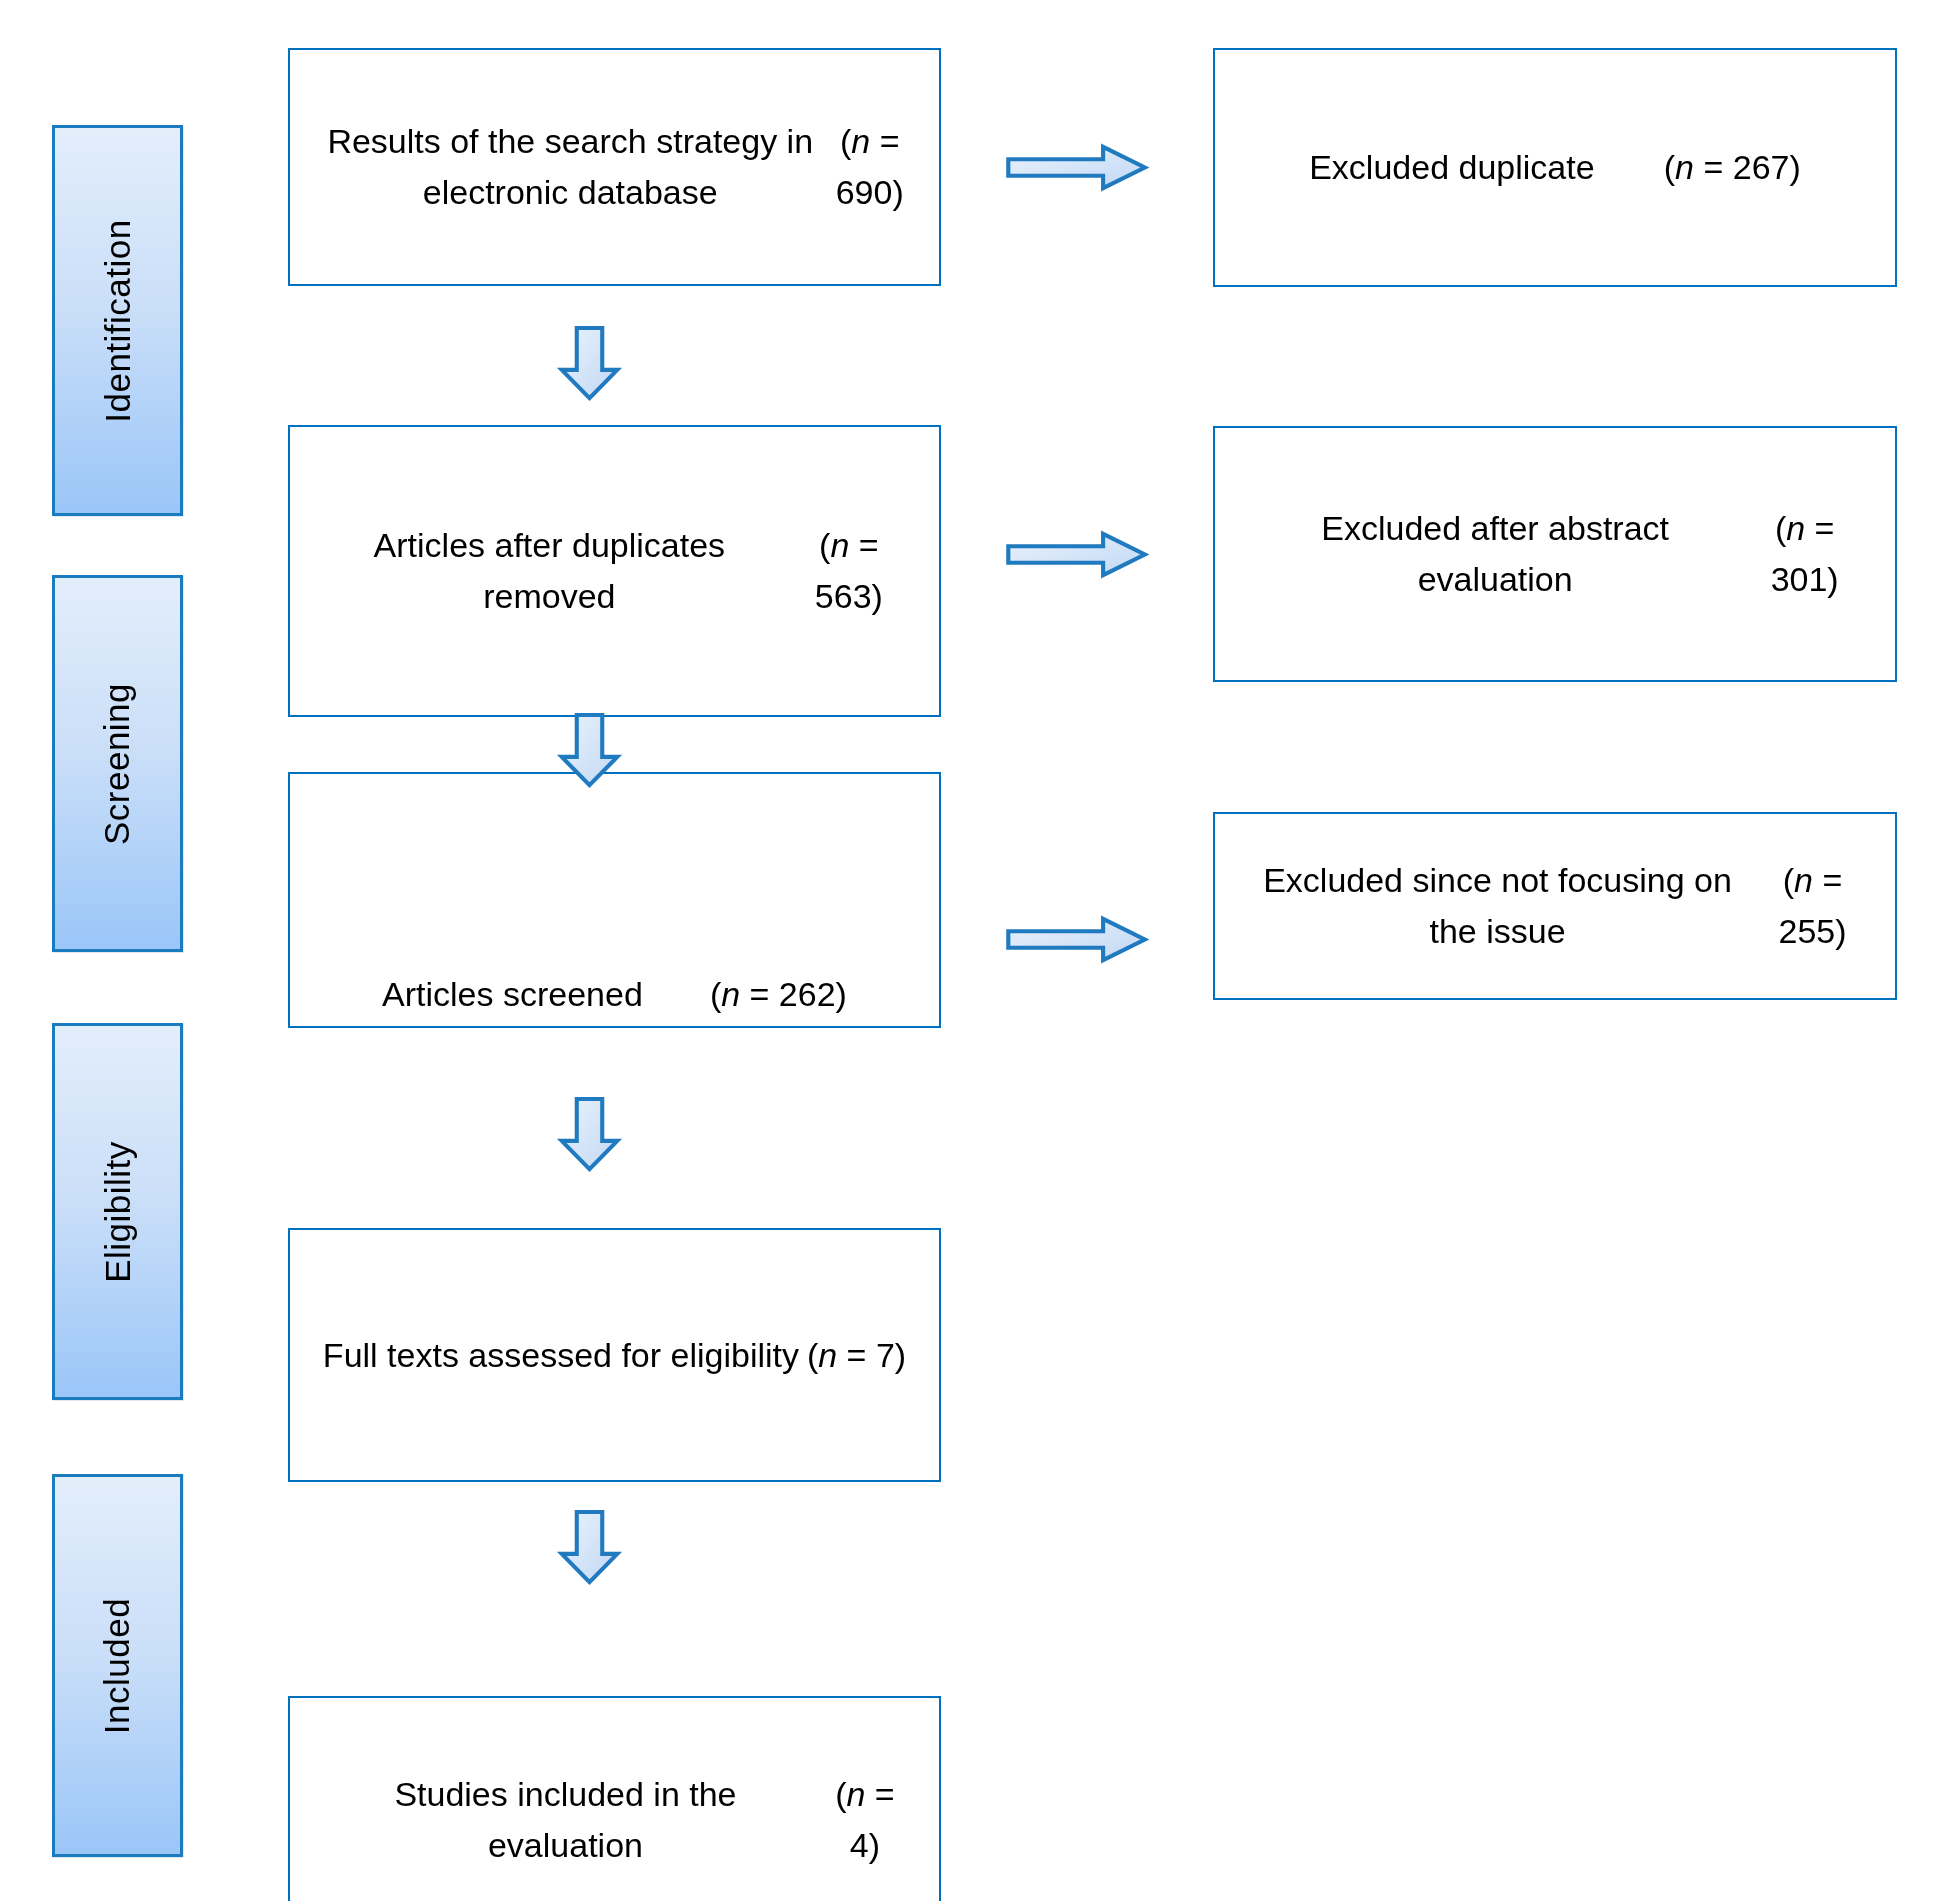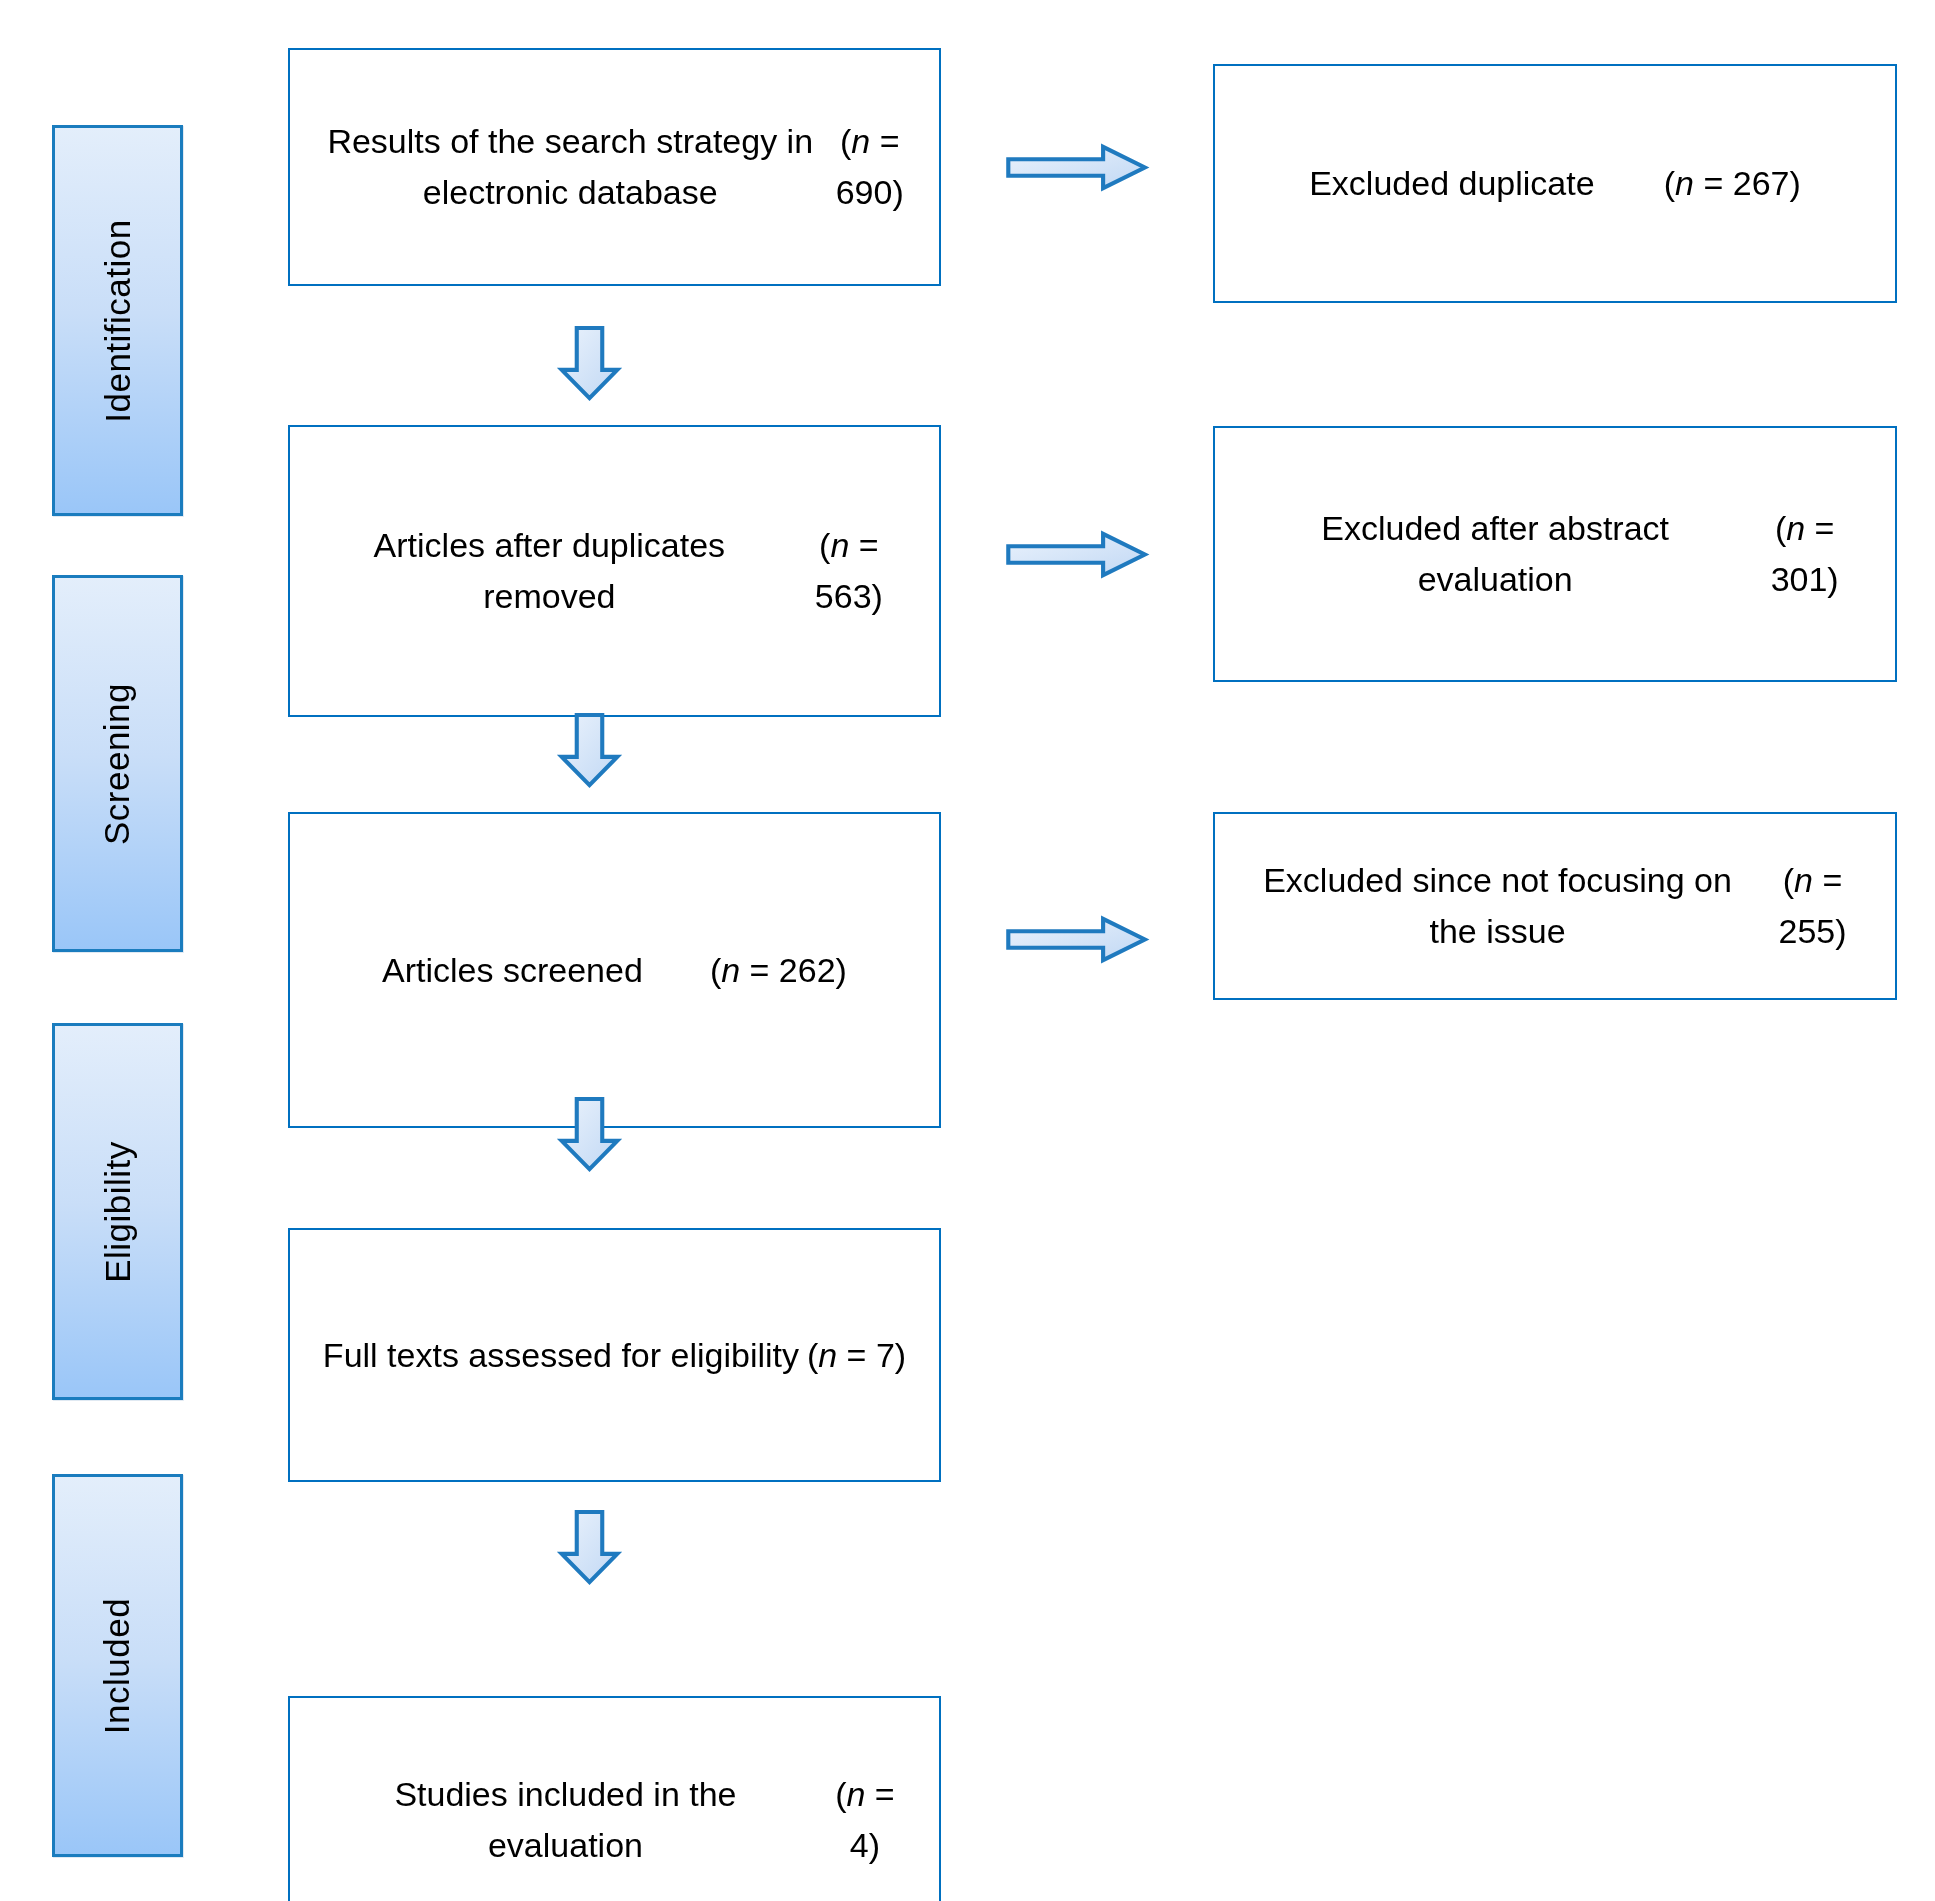--- a/index.html
+++ b/index.html
@@ -85,36 +85,36 @@
   <div class="flow-box main-col" style="top:48px;height:238px;">
     <div class="title">Results of the search strategy in electronic database</div>
     <div class="count"><span>(</span><span class="nvar">n</span><span> = 690)</span></div>
   </div>
 
   <div class="flow-box main-col" style="top:425px;height:292px;">
     <div class="title">Articles after duplicates removed</div>
     <div class="count"><span>(</span><span class="nvar">n</span><span> = 563)</span></div>
   </div>
 
-  <div class="flow-box main-col" style="top:812px;height:316px;">
+  <div class="flow-box main-col" style="top:772px;height:256px;align-items:flex-end;">
     <div class="title">Articles screened</div>
     <div class="count"><span>(</span><span class="nvar">n</span><span> = 262)</span></div>
   </div>
 
   <div class="flow-box main-col" style="top:1228px;height:254px;align-items:center;">
     <div class="title">Full texts assessed for eligibility</div>
     <div class="count"><span>(</span><span class="nvar">n</span><span> = 7)</span></div>
   </div>
 
   <div class="flow-box main-col" style="top:1696px;height:248px;">
     <div class="title">Studies included in the evaluation</div>
     <div class="count"><span>(</span><span class="nvar">n</span><span> = 4)</span></div>
   </div>
 
-  <div class="flow-box right-col" style="top:64px;height:239px;">
+  <div class="flow-box right-col" style="top:48px;height:239px;">
     <div class="title">Excluded duplicate</div>
     <div class="count"><span>(</span><span class="nvar">n</span><span> = 267)</span></div>
   </div>
 
   <div class="flow-box right-col" style="top:426px;height:256px;padding-left:36px;">
     <div class="title">Excluded after abstract evaluation</div>
     <div class="count"><span>(</span><span class="nvar">n</span><span> = 301)</span></div>
   </div>
 
   <div class="flow-box right-col" style="top:812px;height:188px;">

